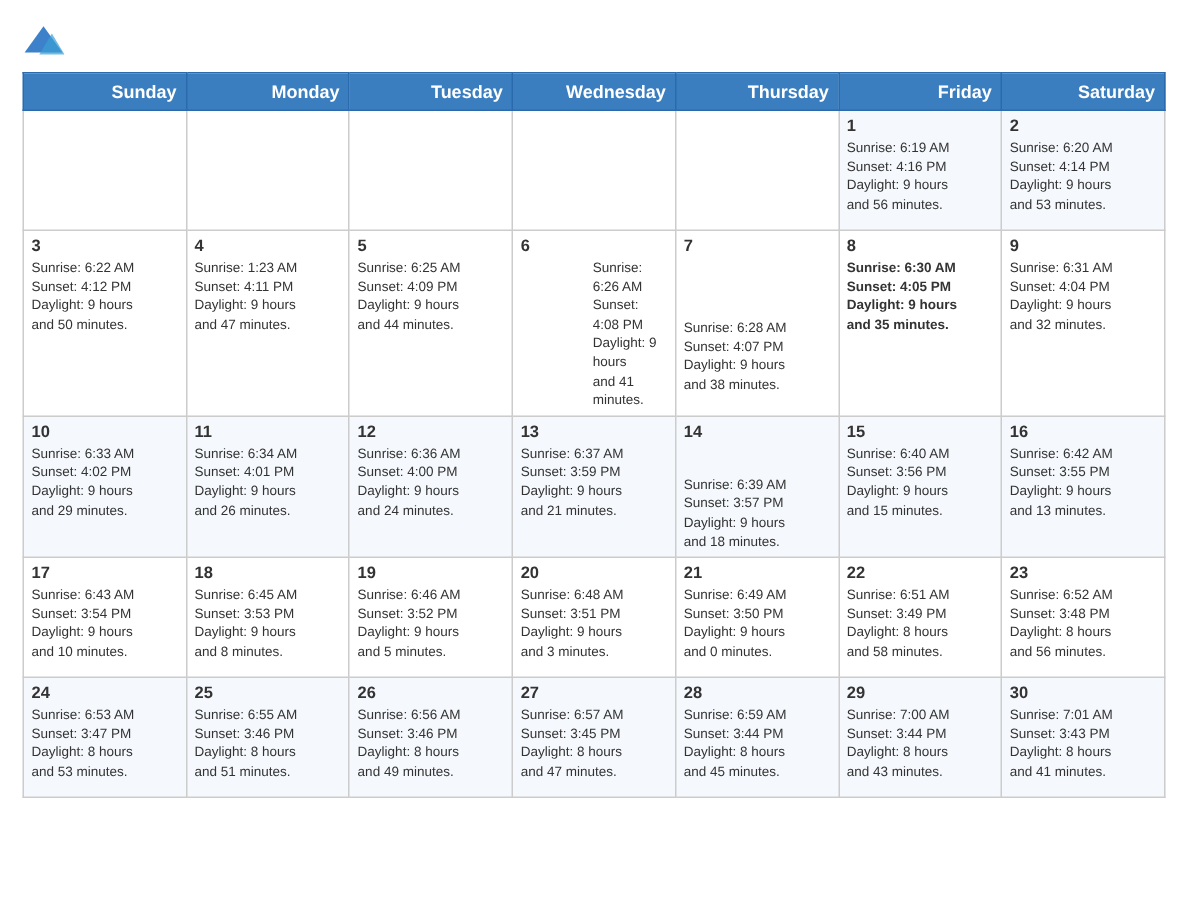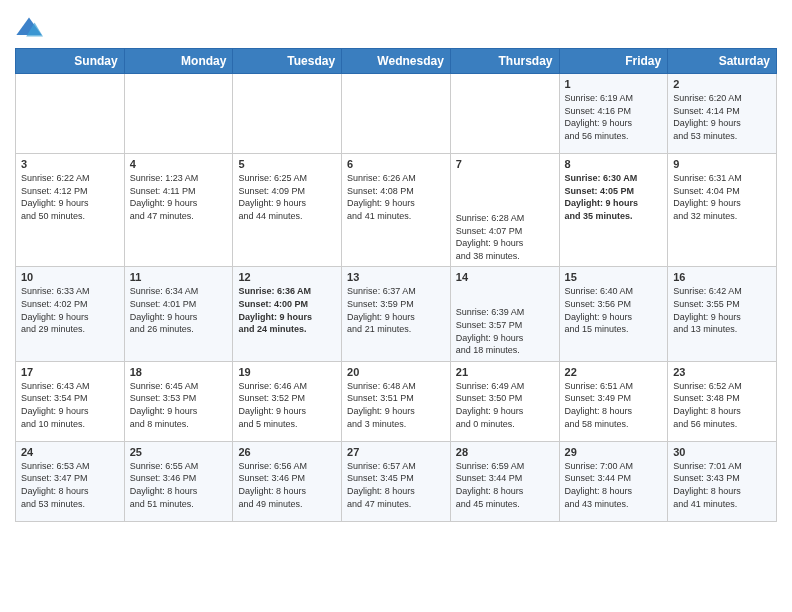--- a/index.html
+++ b/index.html
@@ -177,21 +177,21 @@
           </td>
           <td>
             <span class="day-number">5</span>
             <div class="day-info" style="white-space: pre-line;">Sunrise: 6:25 AM
 Sunset: 4:09 PM
 Daylight: 9 hours
 and 44 minutes.</div>
           </td>
           <td>
             <span class="day-number">6</span>
-            <div class="day-info" style="white-space: pre-line;">Sunrise: 6:26 AM
+            <div class="day-info" style="white-space: pre-line; margin-left: 48px;">Sunrise: 6:26 AM
 Sunset: 4:08 PM
 Daylight: 9 hours
 and 41 minutes.</div>
           </td>
           <td>
             <span class="day-number">7</span>
             <div class="day-info" style="white-space: pre-line; margin-top: 42px;">Sunrise: 6:28 AM
 Sunset: 4:07 PM
 Daylight: 9 hours
 and 38 minutes.</div>
@@ -221,21 +221,21 @@
           </td>
           <td>
             <span class="day-number">11</span>
             <div class="day-info" style="white-space: pre-line;">Sunrise: 6:34 AM
 Sunset: 4:01 PM
 Daylight: 9 hours
 and 26 minutes.</div>
           </td>
           <td>
             <span class="day-number">12</span>
-            <div class="day-info" style="white-space: pre-line; font-weight: bold;">Sunrise: 6:36 AM
+            <div class="day-info" style="white-space: pre-line;">Sunrise: 6:36 AM
 Sunset: 4:00 PM
 Daylight: 9 hours
 and 24 minutes.</div>
           </td>
           <td>
             <span class="day-number">13</span>
             <div class="day-info" style="white-space: pre-line;">Sunrise: 6:37 AM
 Sunset: 3:59 PM
 Daylight: 9 hours
 and 21 minutes.</div>

